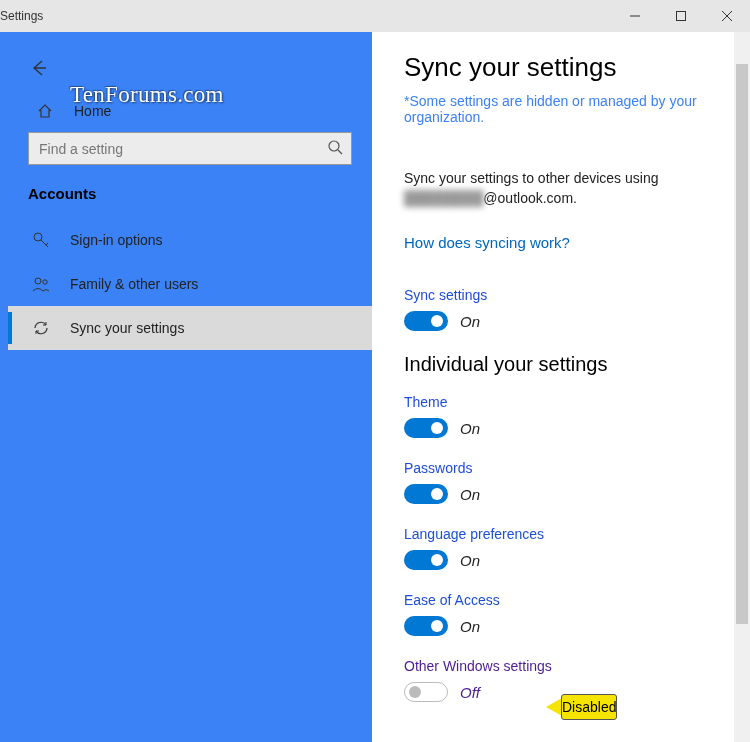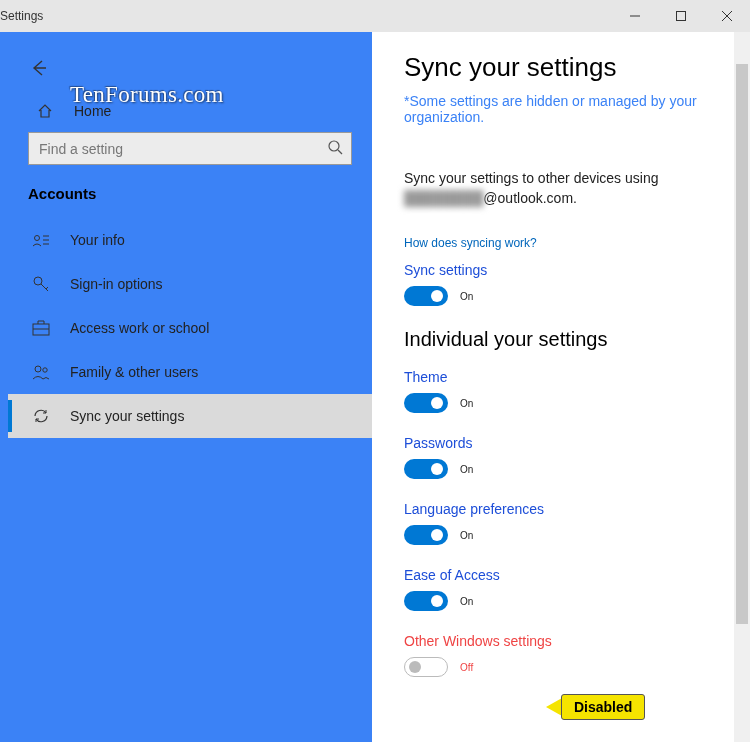--- a/index.html
+++ b/index.html
@@ -27,39 +27,39 @@
     .nav-item .icon-slot { width: 22px; display: flex; align-items: center; justify-content: center; margin-right: 18px; color: #333; }
     .nav-item .lbl { font-size: 14px; color: #222; }
     .nav-item.selected::before { content: ""; position: absolute; left: 0; top: 6px; bottom: 6px; width: 4px; background: #0078d4; }
     .nav-item.selected { background: #dadada; }
     .content-wrap { flex: 1; background: #fff; display: flex; }
     .content { flex: 1; padding: 20px 28px 0 32px; overflow: hidden; }
     .content h1 { font-size: 26px; font-weight: 400; margin-bottom: 10px; }
     .alert { color: #3b82f6; font-size: 14px; margin-bottom: 44px; }
     .desc { font-size: 14px; color: #222; margin-bottom: 26px; line-height: 1.4; }
     .blur { filter: blur(3px); color:#999; }
-    .link { color: #0066bb; font-size: 12px; cursor: pointer; margin-bottom: 12px; display: inline-block; }
+    .link { color: #0066bb; font-size: 15px; cursor: pointer; margin-bottom: 36px; display: inline-block; }
     .setting-label { font-size: 14px; color: #1d4ed8; margin-bottom: 8px; }
     .toggle-row { display: flex; align-items: center; margin-bottom: 22px; }
     .toggle { width: 44px; height: 20px; border-radius: 10px; position: relative; cursor: pointer; }
     .toggle.on { background: #0078d4; }
     .toggle.on .knob { width: 12px; height: 12px; border-radius: 50%; background: #fff; position: absolute; top: 4px; right: 5px; }
     .toggle.off { background: #fff; border: 1px solid #999; }
     .toggle.off .knob { width: 12px; height: 12px; border-radius: 50%; background: #999; position: absolute; top: 3px; left: 4px; }
-    .toggle-state { margin-left: 12px; font-size: 10px; color: #222; }
-    .disabled .setting-label, .disabled .toggle-state { color: #ef4444; }
+    .toggle-state { margin-left: 12px; font-size: 15px; color: #222; font-style: italic; }
+    .disabled .setting-label, .disabled .toggle-state { color: #4c1d95; }
     .disabled .toggle { cursor: default; border-color: #bbb; }
     .disabled .toggle .knob { background: #bbb; }
     h2 { font-size: 20px; font-weight: 400; margin: 10px 0 18px 0; }
     .scrollbar { width: 16px; background: #f0f0f0; position: relative; }
     .scroll-thumb { position: absolute; left: 2px; right: 2px; top: 32px; height: 560px; background: #c8c8c8; }
     .watermark { position: absolute; top: 82px; left: 70px; font-family: Georgia, serif; font-size: 23px; color: #fff; text-shadow: 1px 1px 2px rgba(0,0,0,.55), -1px -1px 1px rgba(0,0,0,.4); pointer-events: none; font-weight: 500; letter-spacing: 0.3px; }
     .callout { position: absolute; left: 546px; top: 694px; display: flex; align-items: center; pointer-events: none; }
     .callout-arrow { width: 0; height: 0; border-top: 9px solid transparent; border-bottom: 9px solid transparent; border-right: 16px solid #f5e400; }
-    .callout-body { background: #f5e400; border: 1px solid #555; border-radius: 3px; padding: 4px 12px; font-weight: 700; font-size: 14px; margin-left:-1px; }
+    .callout-body { background: #f5e400; border: 1px solid #555; border-radius: 3px; padding: 4px 0; font-weight: 400; font-size: 14px; margin-left:-1px; }
   </style>
 </head>
 <body>
 
 <div class="window">
   <div class="titlebar">
     <span class="titlebar-title">Settings</span>
     <div class="window-controls">
       <div class="winctl">
         <svg width="10" height="10">
@@ -103,49 +103,27 @@
                 <circle cx="7" cy="7" r="5" stroke="#555" fill="none" stroke-width="1.2"></circle>
                 <line x1="11" y1="11" x2="15" y2="15" stroke="#555" stroke-width="1.2"></line>
               </svg>
           </span>
         </div>
       </div>
       <div class="section-title">Accounts</div>
       <div class="nav-items">
         <div class="nav-item">
           <span class="icon-slot">
-              <svg width="18" height="16">
-                <circle cx="5" cy="6" r="2.5" stroke="#333" fill="none"></circle>
-                <path d="M1 14 q4 -4 8 0" stroke="#333" fill="none"></path>
-                <line x1="11" y1="4" x2="17" y2="4" stroke="#333"></line>
-                <line x1="11" y1="8" x2="17" y2="8" stroke="#333"></line>
-                <line x1="11" y1="12" x2="17" y2="12" stroke="#333"></line>
-              </svg>
-            </span>
-          <span class="lbl">Your info</span>
-        </div>
-        <div class="nav-item">
-          <span class="icon-slot">
               <svg width="18" height="18">
                 <circle cx="6" cy="6" r="4" stroke="#333" fill="none"></circle>
                 <line x1="9" y1="9" x2="16" y2="16" stroke="#333"></line>
                 <line x1="14" y1="14" x2="16" y2="12" stroke="#333"></line>
               </svg>
             </span>
           <span class="lbl">Sign-in options</span>
-        </div>
-        <div class="nav-item">
-          <span class="icon-slot">
-              <svg width="18" height="16">
-                <rect x="1" y="4" width="16" height="11" stroke="#333" fill="none"></rect>
-                <path d="M6 4 V1 H12 V4" stroke="#333" fill="none"></path>
-                <line x1="1" y1="9" x2="17" y2="9" stroke="#333"></line>
-              </svg>
-            </span>
-          <span class="lbl">Access work or school</span>
         </div>
         <div class="nav-item">
           <span class="icon-slot">
               <svg width="18" height="16">
                 <circle cx="6" cy="5" r="3" stroke="#333" fill="none"></circle>
                 <circle cx="13" cy="6" r="2.2" stroke="#333" fill="none"></circle>
                 <path d="M1 15 q5 -5 10 0 M11 15 q3 -3 6 0" stroke="#333" fill="none"></path>
               </svg>
             </span>
           <span class="lbl">Family &amp; other users</span>

